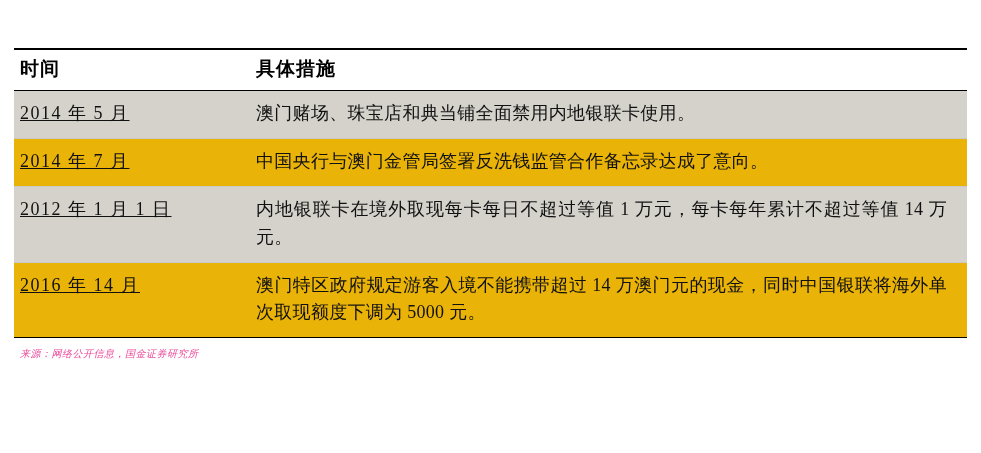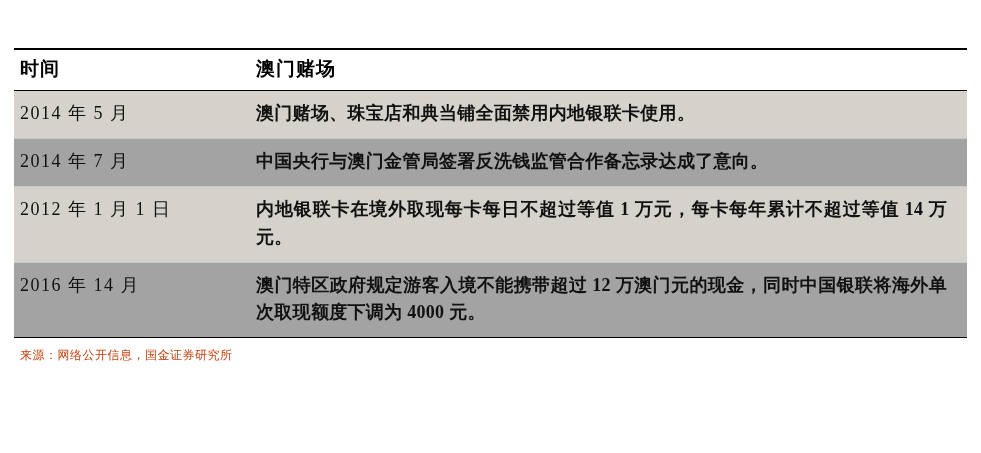--- a/index.html
+++ b/index.html
@@ -51,41 +51,42 @@
     line-height: 1.55;
     border-bottom: 1px solid #c9c9c9;
   }
   .data-table tbody tr:last-child td {
     border-bottom: 1.5px solid #000000;
   }
   .data-table tbody td.td-time {
     padding-left: 6px;
     letter-spacing: 1.5px;
     white-space: nowrap;
+    text-decoration: underline;
   }
   .data-table tbody td.td-measure {
     padding-left: 14px;
     padding-right: 20px;
     text-align: justify;
     letter-spacing: 0.3px;
-    font-weight: bold;
   }
   .data-table tbody tr.shaded td {
     background: #d4d2cb;
   }
   .data-table tbody tr.plain td {
-    background: #a3a3a3;
+    background: #eab308;
   }
 
   .source-row {
     margin-top: 9px;
     padding-left: 6px;
-    font-size: 12px;
-    color: #c2410c;
+    font-size: 10px;
+    color: #ec4899;
     letter-spacing: 0.5px;
+    font-style: italic;
   }
 
   .watermark {
     position: absolute;
     left: 405px;
     top: 413px;
     display: flex;
     align-items: center;
     gap: 7px;
     opacity: 0.92;
@@ -116,39 +117,39 @@
 <div class="sheet">
 
   <table class="data-table">
     <colgroup>
       <col class="c-time">
       <col class="c-measure">
     </colgroup>
     <thead>
       <tr>
         <th class="th-time">时间</th>
-        <th class="th-measure">澳门赌场</th>
+        <th class="th-measure">具体措施</th>
       </tr>
     </thead>
     <tbody>
       <tr class="shaded">
         <td class="td-time">2014 年 5 月</td>
         <td class="td-measure">澳门赌场、珠宝店和典当铺全面禁用内地银联卡使用。</td>
       </tr>
       <tr class="plain">
         <td class="td-time">2014 年 7 月</td>
         <td class="td-measure">中国央行与澳门金管局签署反洗钱监管合作备忘录达成了意向。</td>
       </tr>
       <tr class="shaded">
         <td class="td-time">2012 年 1 月 1 日</td>
         <td class="td-measure">内地银联卡在境外取现每卡每日不超过等值 1 万元，每卡每年累计不超过等值 14 万元。</td>
       </tr>
       <tr class="plain">
         <td class="td-time">2016 年 14 月</td>
-        <td class="td-measure">澳门特区政府规定游客入境不能携带超过 12 万澳门元的现金，同时中国银联将海外单次取现额度下调为 4000 元。</td>
+        <td class="td-measure">澳门特区政府规定游客入境不能携带超过 14 万澳门元的现金，同时中国银联将海外单次取现额度下调为 5000 元。</td>
       </tr>
     </tbody>
   </table>
 
   <div class="source-row">来源：网络公开信息，国金证券研究所</div>
 
   <div class="watermark">
     <span class="wm-badge">微</span>
     <span class="wm-text">YY港股圈</span>
   </div>

